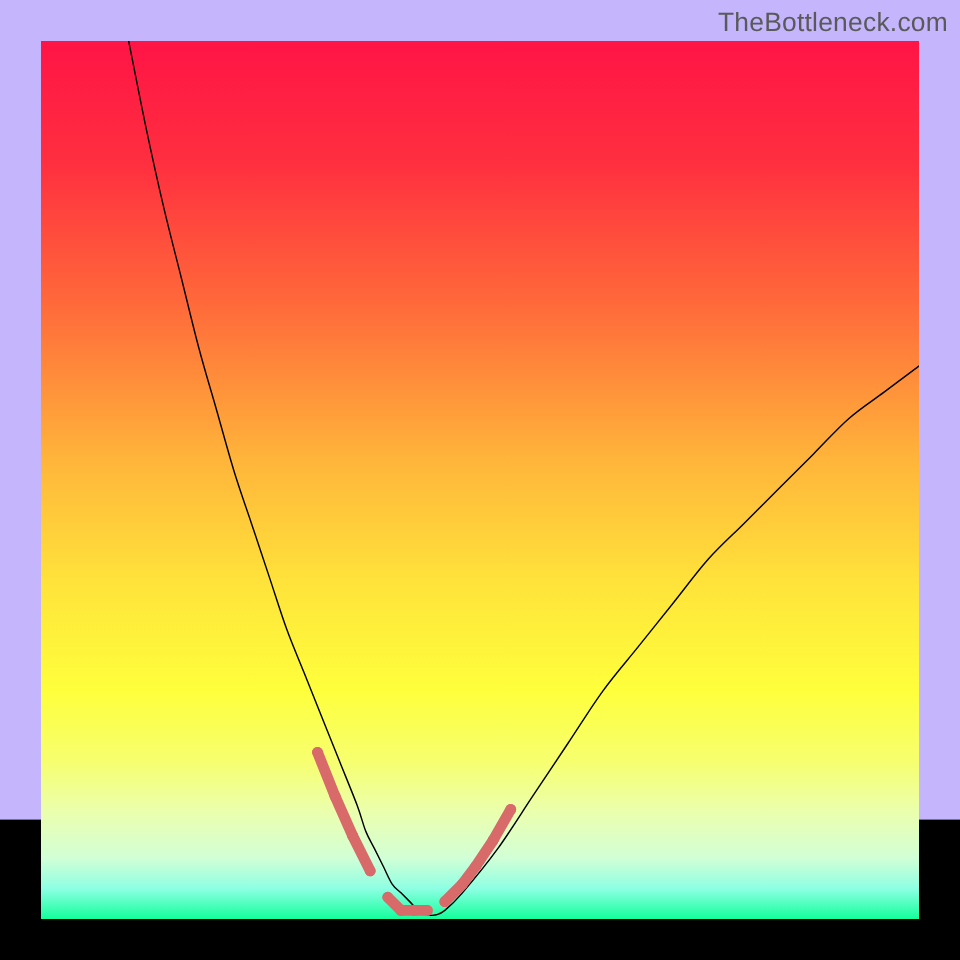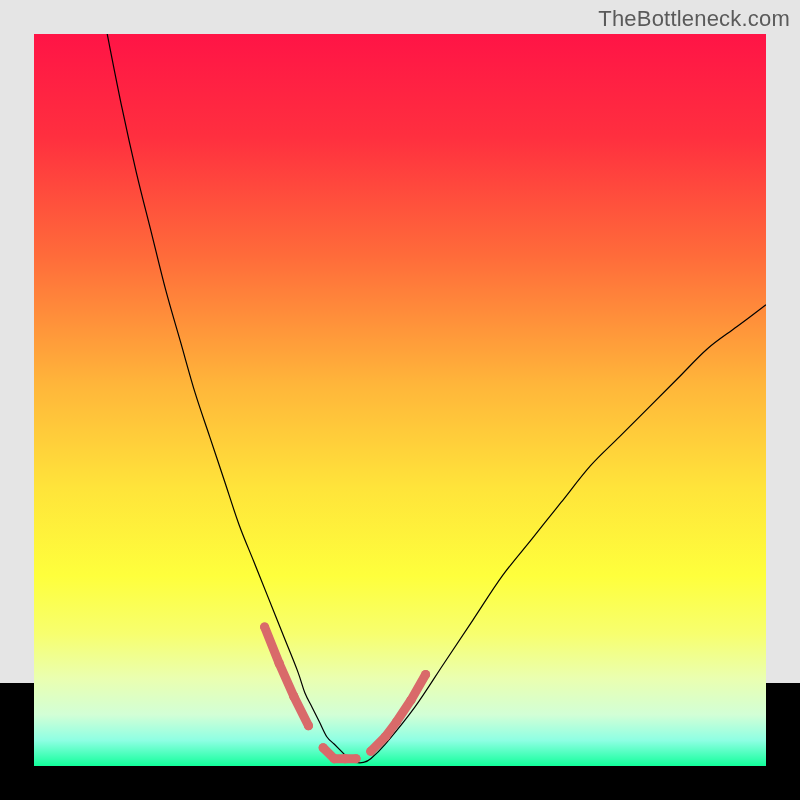--- a/index.html
+++ b/index.html
@@ -8,21 +8,21 @@
     width: 800px;
     height: 800px;
     background: #000;
     overflow: hidden;
     font-family: Arial, Helvetica, sans-serif;
   }
   .outer {
     position: relative;
     width: 800px;
     height: 683px;
-    background: #e5e5e5;
+    background: #c4b5fd;
   }
   .watermark {
     position: absolute;
     top: 6px;
     right: 10px;
     color: #5a5a5a;
     font-size: 22px;
     font-weight: 500;
     letter-spacing: 0.2px;
     z-index: 20;

